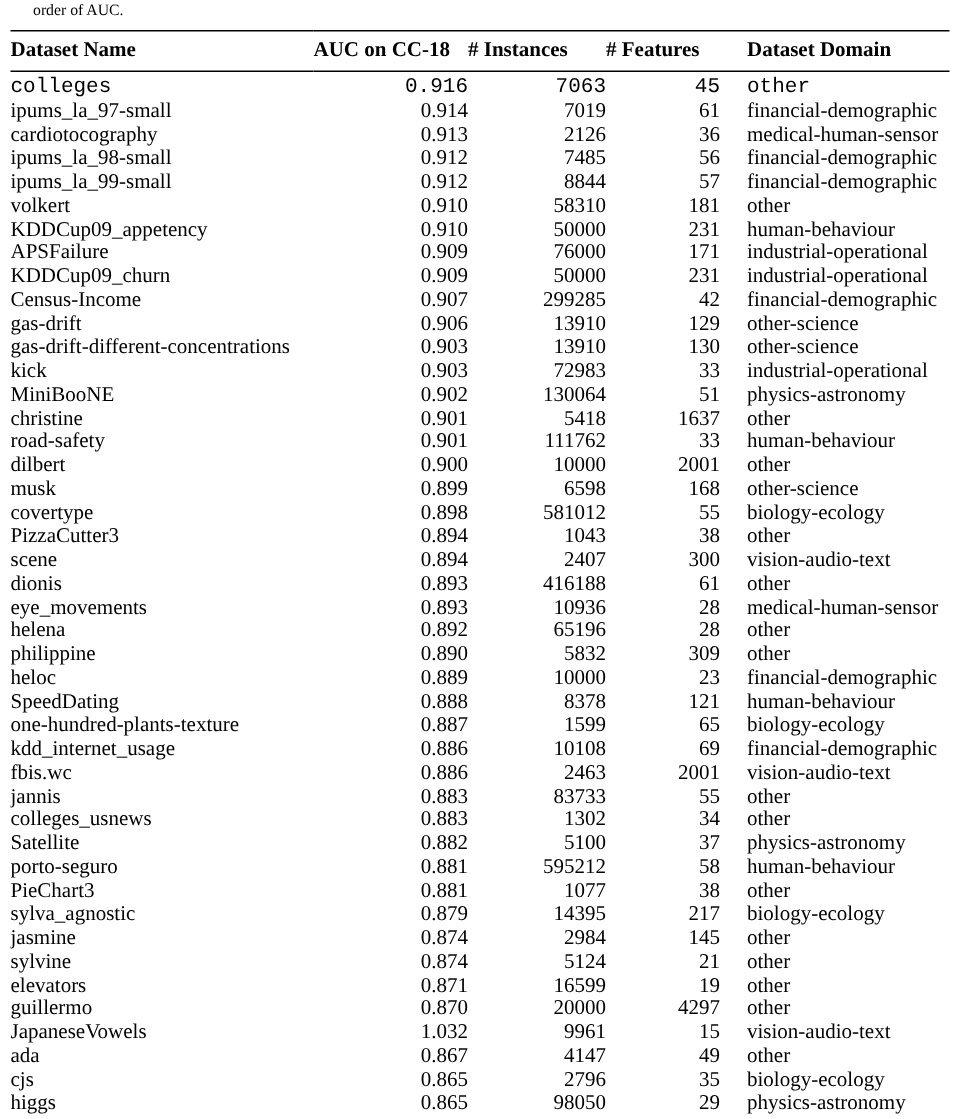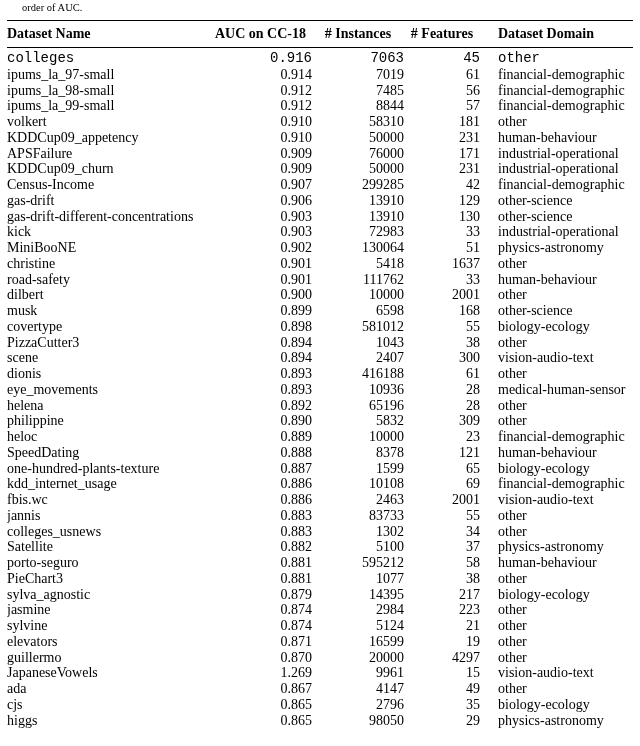--- a/index.html
+++ b/index.html
@@ -41,21 +41,21 @@
   thead th {
     font-weight: bold;
     text-align: left;
     vertical-align: bottom;
     padding: 5px 0 5px 0;
     border-top: 1.6px solid #000000;
     border-bottom: 0.9px solid #000000;
     white-space: nowrap;
     overflow: hidden;
   }
-  thead th.num { text-align: center; }
+  thead th.num { text-align: left; }
   thead th.domain-col { padding-left: 18px; }
 
   tbody td {
     padding: 0;
     line-height: 15.75px;
     height: 15.75px;
     white-space: nowrap;
     overflow: hidden;
     vertical-align: middle;
   }
@@ -99,20 +99,27 @@
     </tr>
 
     <tr>
       <td>ipums_la_97-small</td>
       <td class="num">0.914</td>
       <td class="num">7019</td>
       <td class="num">61</td>
       <td class="domain-col">financial-demographic</td>
     </tr>
 
+    <tr>
+      <td>cardiotocography</td>
+      <td class="num">0.913</td>
+      <td class="num">2126</td>
+      <td class="num">36</td>
+      <td class="domain-col">medical-human-sensor</td>
+    </tr>
 
     <tr>
       <td>ipums_la_98-small</td>
       <td class="num">0.912</td>
       <td class="num">7485</td>
       <td class="num">56</td>
       <td class="domain-col">financial-demographic</td>
     </tr>
 
     <tr>
@@ -368,21 +375,21 @@
       <td class="num">0.879</td>
       <td class="num">14395</td>
       <td class="num">217</td>
       <td class="domain-col">biology-ecology</td>
     </tr>
 
     <tr>
       <td>jasmine</td>
       <td class="num">0.874</td>
       <td class="num">2984</td>
-      <td class="num">223</td>
+      <td class="num">145</td>
       <td class="domain-col">other</td>
     </tr>
 
     <tr>
       <td>sylvine</td>
       <td class="num">0.874</td>
       <td class="num">5124</td>
       <td class="num">21</td>
       <td class="domain-col">other</td>
     </tr>
@@ -398,21 +405,21 @@
     <tr>
       <td>guillermo</td>
       <td class="num">0.870</td>
       <td class="num">20000</td>
       <td class="num">4297</td>
       <td class="domain-col">other</td>
     </tr>
 
     <tr>
       <td>JapaneseVowels</td>
-      <td class="num">1.269</td>
+      <td class="num">1.032</td>
       <td class="num">9961</td>
       <td class="num">15</td>
       <td class="domain-col">vision-audio-text</td>
     </tr>
 
     <tr>
       <td>ada</td>
       <td class="num">0.867</td>
       <td class="num">4147</td>
       <td class="num">49</td>

